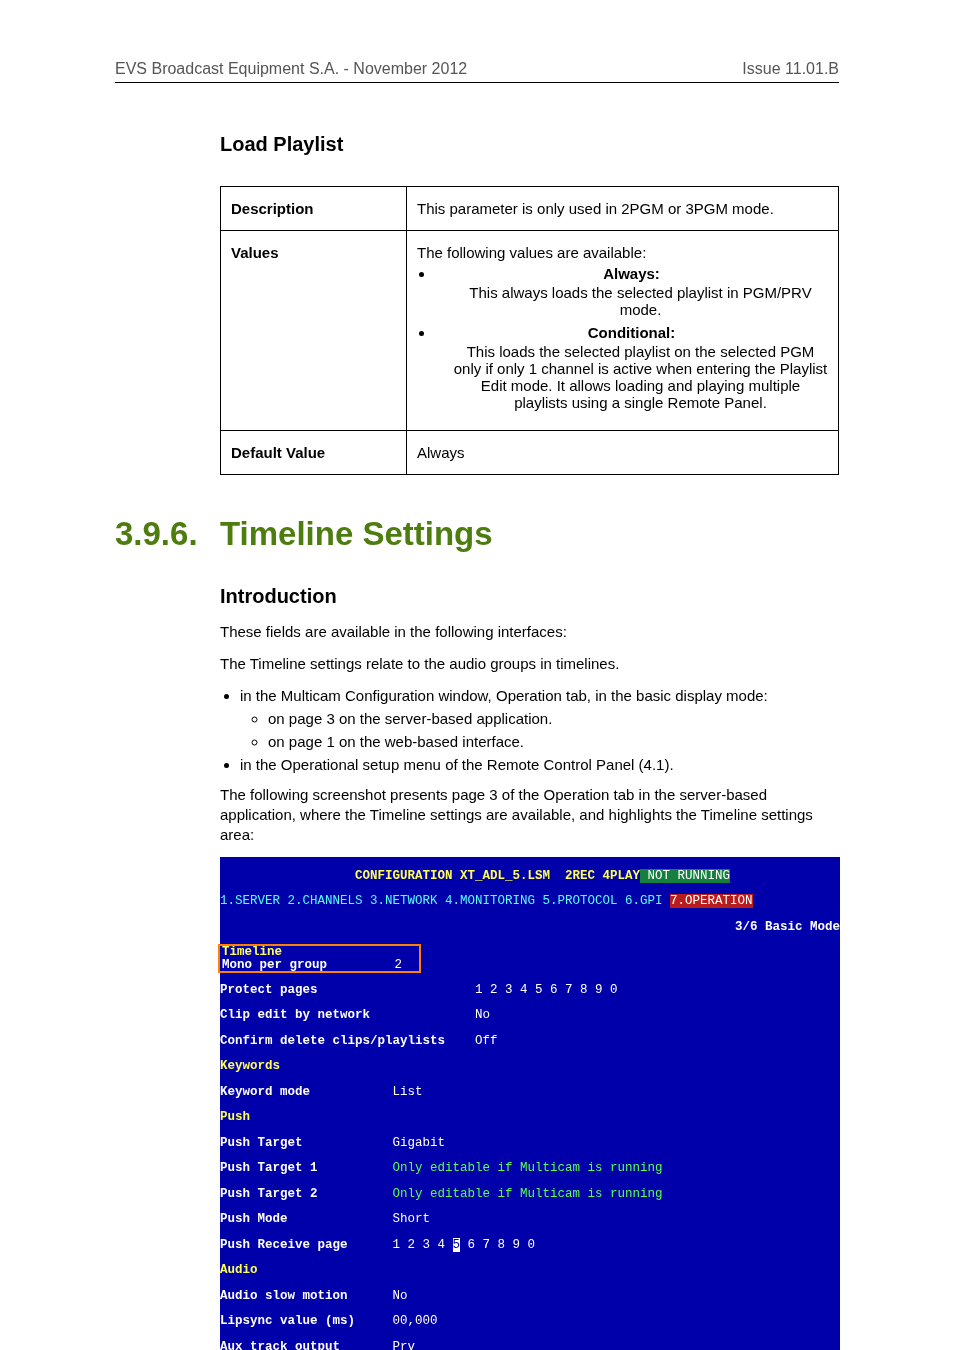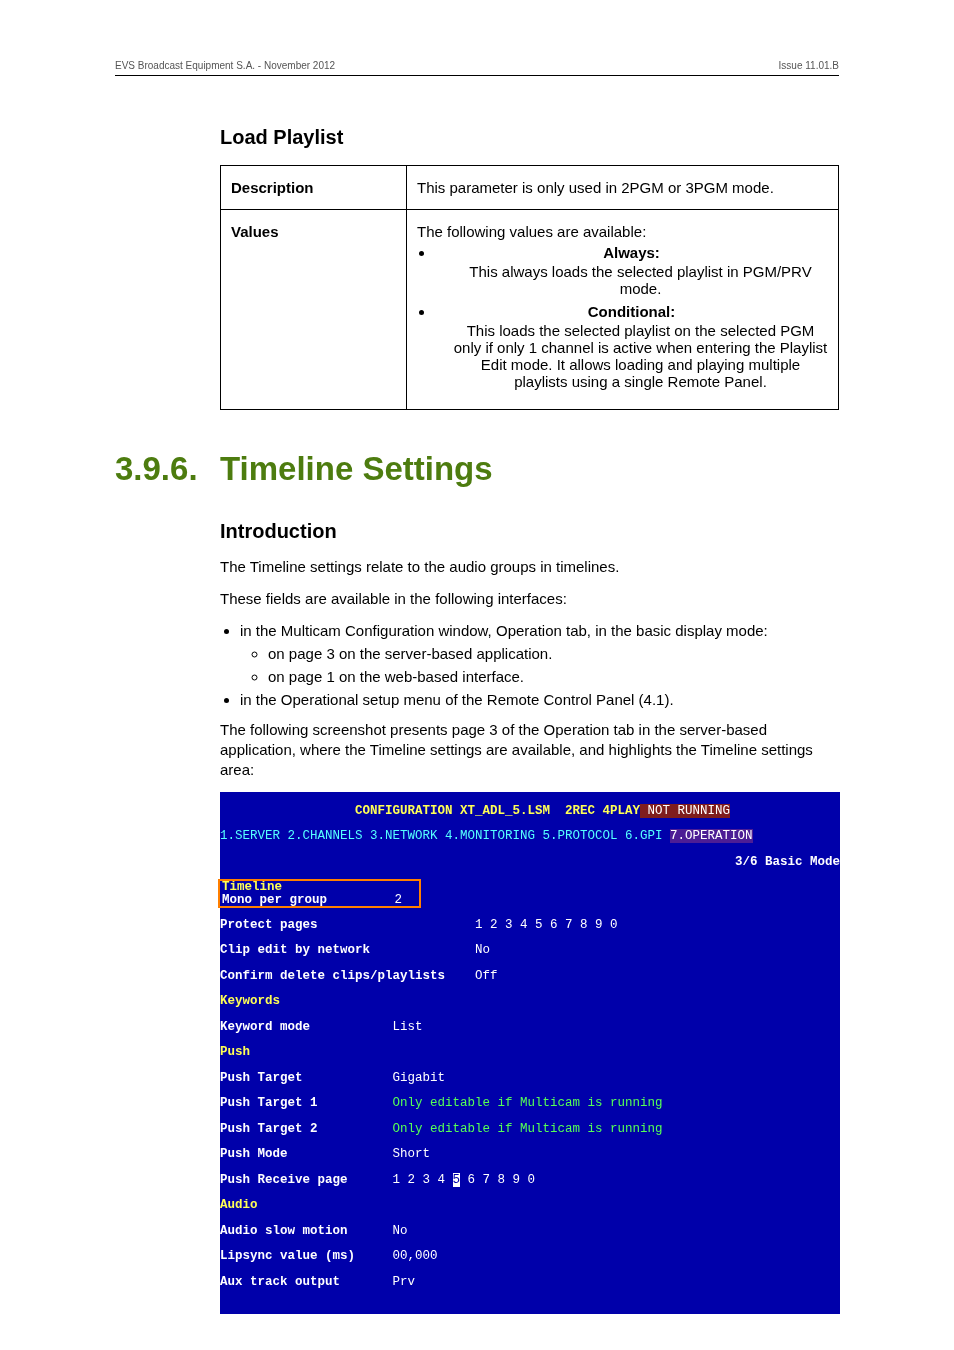--- a/index.html
+++ b/index.html
@@ -13,30 +13,30 @@
   .page {
     width: 954px;
     margin: 0 auto;
     padding: 60px 115px 40px 115px;
     box-sizing: border-box;
     position: relative;
   }
   .top-header {
     display: flex;
     justify-content: space-between;
-    font-size: 10px;
+    font-size: 16px;
     color: #555;
     border-bottom: 1px solid #000;
     padding-bottom: 4px;
     margin-bottom: 50px;
   }
   h2.section-title {
     font-size: 20px;
     font-weight: bold;
-    margin: 0 0 16px 0;
+    margin: 0 0 30px 0;
     padding-left: 105px;
   }
   .indent {
     padding-left: 105px;
   }
   table.param {
     border-collapse: collapse;
     width: 100%;
     margin-bottom: 40px;
   }
@@ -108,22 +108,22 @@
     width: 620px;
     padding: 0;
     white-space: pre;
     margin-bottom: 2px;
   }
   .terminal .row { display: block; min-height: 13px; }
   .term-yellow { color: #ffff55; font-weight: bold; }
   .term-cyan   { color: #55ffff; }
   .term-white  { color: #ffffff; }
   .term-green  { color: #55ff55; }
-  .term-red-bg { background: #7f1d1d; color: #ffffff; }
-  .term-red-bg-pad { background: #4c1d95; color: #ffffff; }
+  .term-red-bg { background: #15803d; color: #ffffff; }
+  .term-red-bg-pad { background: #b91c1c; color: #ffffff; }
   .term-whitebg { background: #ffffff; color: #0000aa; }
   .term-bwhite { color: #ffffff; font-weight: bold; }
   .orange-box {
     border: 2px solid #ff7f00;
     display: inline-block;
     padding: 0 2px;
     margin: -2px;
   }
 </style>
 </head>
@@ -154,33 +154,37 @@
               <b>Always:</b>
               <div class="value-desc">This always loads the selected playlist in PGM/PRV mode.</div>
             </li>
             <li>
               <b>Conditional:</b>
               <div class="value-desc">This loads the selected playlist on the selected PGM only if only 1 channel is active when entering the Playlist Edit mode. It allows loading and playing multiple playlists using a single Remote Panel.</div>
             </li>
           </ul>
         </td>
       </tr>
+      <tr>
+        <th>Default Value</th>
+        <td>Always</td>
+      </tr>
     </tbody>
       </table>
   </div>
 
   <h1 class="section-number-title">
     <span class="num">3.9.6.</span>
     <span>Timeline Settings</span>
   </h1>
 
   <div class="indent">
     <h2 class="subhead">Introduction</h2>
+    <p class="body">These fields are available in the following interfaces:</p>
     <p class="body">The Timeline settings relate to the audio groups in timelines.</p>
-    <p class="body">These fields are available in the following interfaces:</p>
     <ul class="body-list">
       <li>
         <span>in the Multicam Configuration window, Operation tab, in the basic display mode:</span>
         <ul class="body-sublist">
           <li>on page 3 on the server-based application.</li>
           <li>on page 1 on the web-based interface.</li>
         </ul>
       </li>
       <li>in the Operational setup menu of the Remote Control Panel (4.1).</li>
     </ul>

